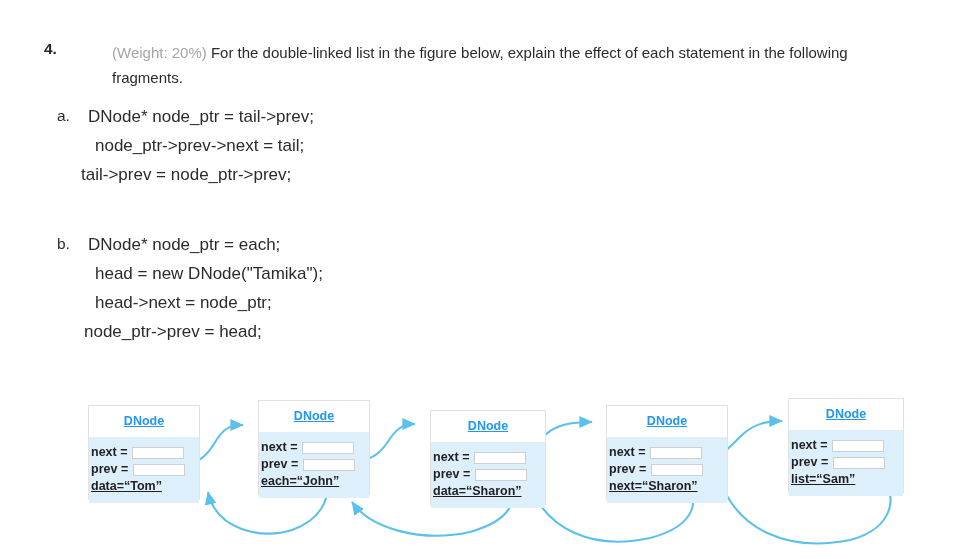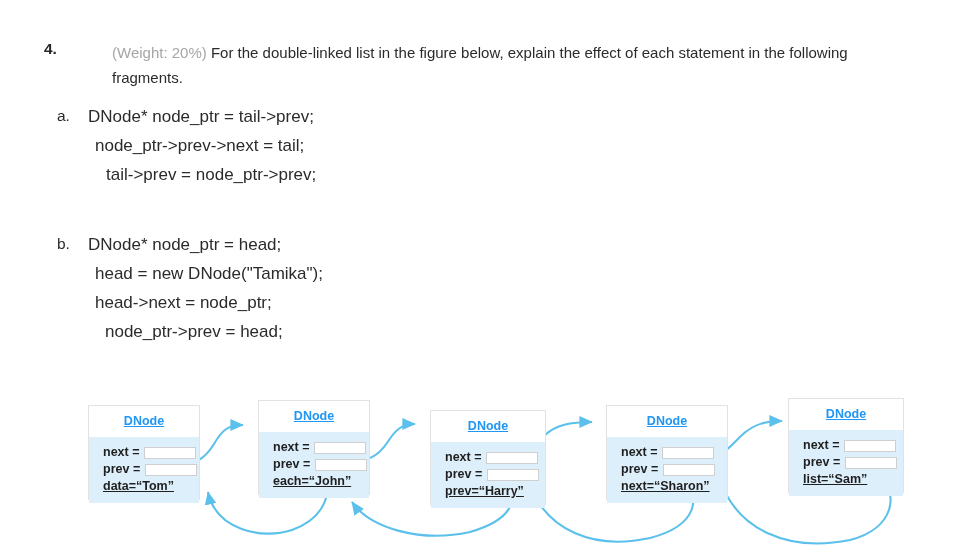--- a/index.html
+++ b/index.html
@@ -89,21 +89,21 @@
     line-height: 31px;
     text-align: center;
     background: #ffffff;
     font-weight: bold;
     font-size: 12.5px;
     color: #2196f3;
     text-decoration: underline;
   }
   .node-body {
     background: #ddeffb;
-    padding: 7px 0 8px 14px;
+    padding: 7px 0 8px 2px;
     font-weight: bold;
     font-size: 12.5px;
     color: #1f1f1f;
     line-height: 17px;
   }
   .field-row {
     display: flex;
     align-items: center;
     height: 17px;
     white-space: nowrap;
@@ -133,27 +133,27 @@
     <span class="q-num">4.</span>
     <div class="q-body">
       <span class="q-weight">(Weight: 20%)</span>
       <span>For the double-linked list in the figure below, explain the effect of each statement in the following fragments.</span>
     </div>
   </div>
 
   <span class="part-label" style="left:57px; top:107px;">a.</span>
   <span class="code-line" style="left:88px; top:107px;">DNode* node_ptr = tail-&gt;prev;</span>
   <span class="code-line" style="left:95px; top:136px;">node_ptr-&gt;prev-&gt;next = tail;</span>
-  <span class="code-line" style="left:106px; top:165px;">tail-&gt;prev = node_ptr-&gt;prev;</span>
+  <span class="code-line" style="left:81px; top:165px;">tail-&gt;prev = node_ptr-&gt;prev;</span>
 
   <span class="part-label" style="left:57px; top:235px;">b.</span>
-  <span class="code-line" style="left:88px; top:235px;">DNode* node_ptr = head;</span>
+  <span class="code-line" style="left:88px; top:235px;">DNode* node_ptr = each;</span>
   <span class="code-line" style="left:95px; top:264px;">head = new DNode("Tamika");</span>
   <span class="code-line" style="left:95px; top:293px;text-align:right;">head-&gt;next = node_ptr;</span>
-  <span class="code-line" style="left:105px; top:322px;">node_ptr-&gt;prev = head;</span>
+  <span class="code-line" style="left:84px; top:322px;">node_ptr-&gt;prev = head;</span>
 </div>
 
 <div id="diagram">
 
   <svg width="979" height="179" viewBox="0 0 979 179">
     <defs>
       <marker id="ah" markerWidth="7" markerHeight="7" refX="6" refY="3.2" orient="auto">
         <path d="M0,0.4 L6.4,3.2 L0,6 z" fill="#5bc0eb"></path>
       </marker>
     </defs>
@@ -211,21 +211,21 @@
     <div class="node-title">DNode</div>
     <div class="node-body">
       <div class="field-row">
         <span class="field-label">next =</span>
         <span class="field-box"></span>
       </div>
       <div class="field-row">
         <span class="field-label">prev =</span>
         <span class="field-box"></span>
       </div>
-      <div class="data-row">prev=“Harry”</div>
+      <div class="data-row">data=“Sharon”</div>
     </div>
   </div>
 
   <div class="node" style="left:606px; top:25px; width:122px; height:95px;">
     <div class="node-title">DNode</div>
     <div class="node-body">
       <div class="field-row">
         <span class="field-label">next =</span>
         <span class="field-box"></span>
       </div>

